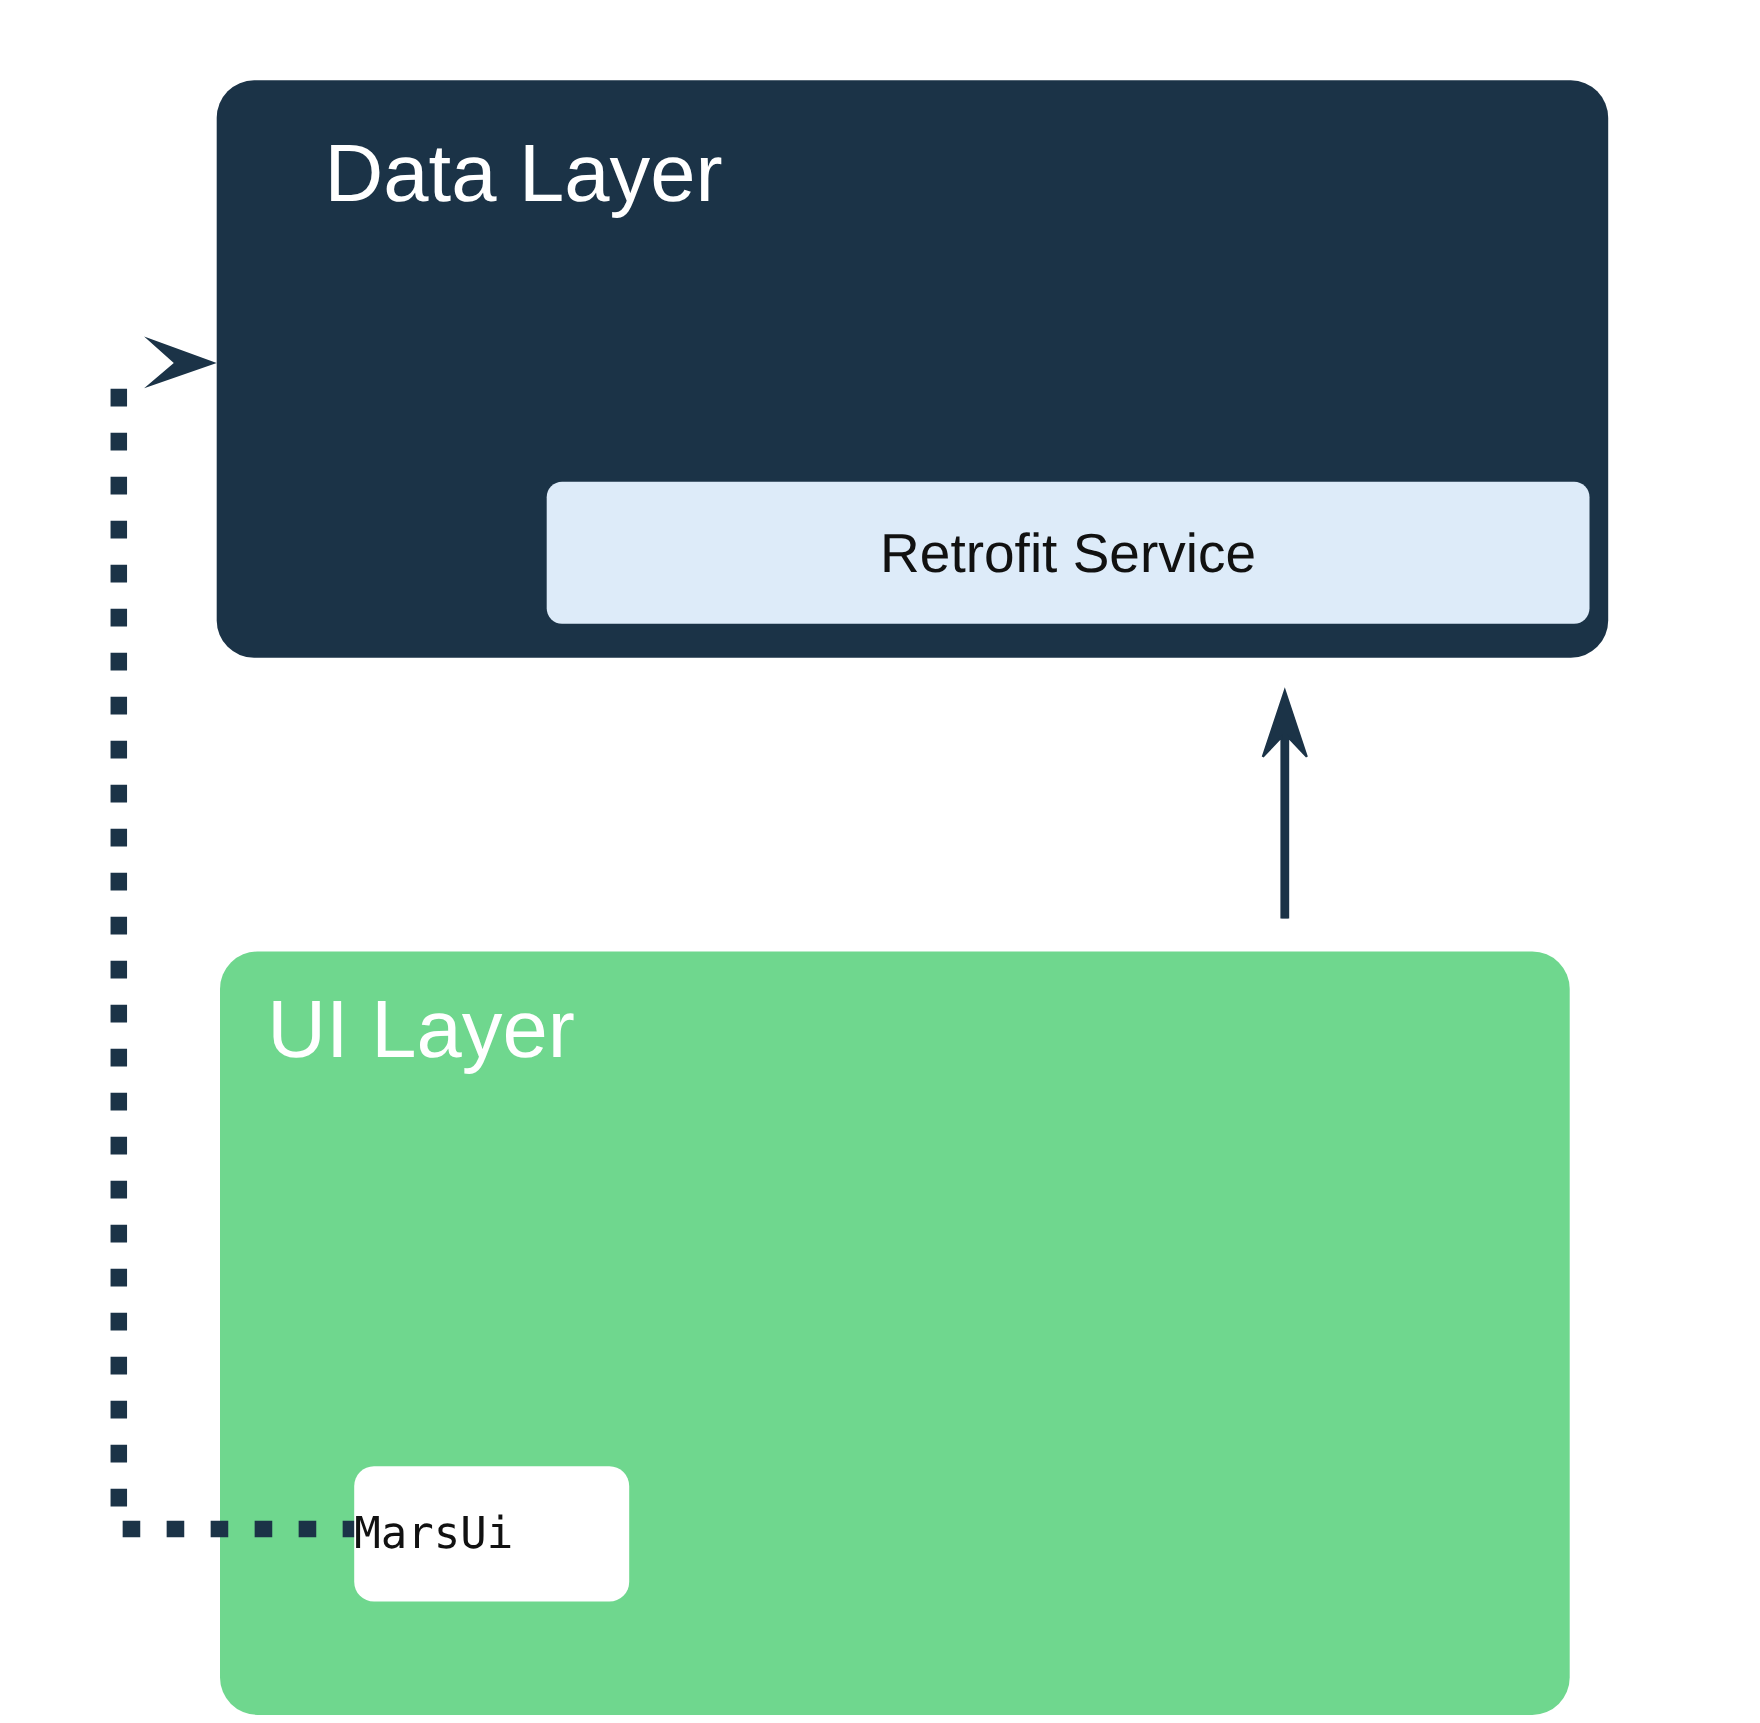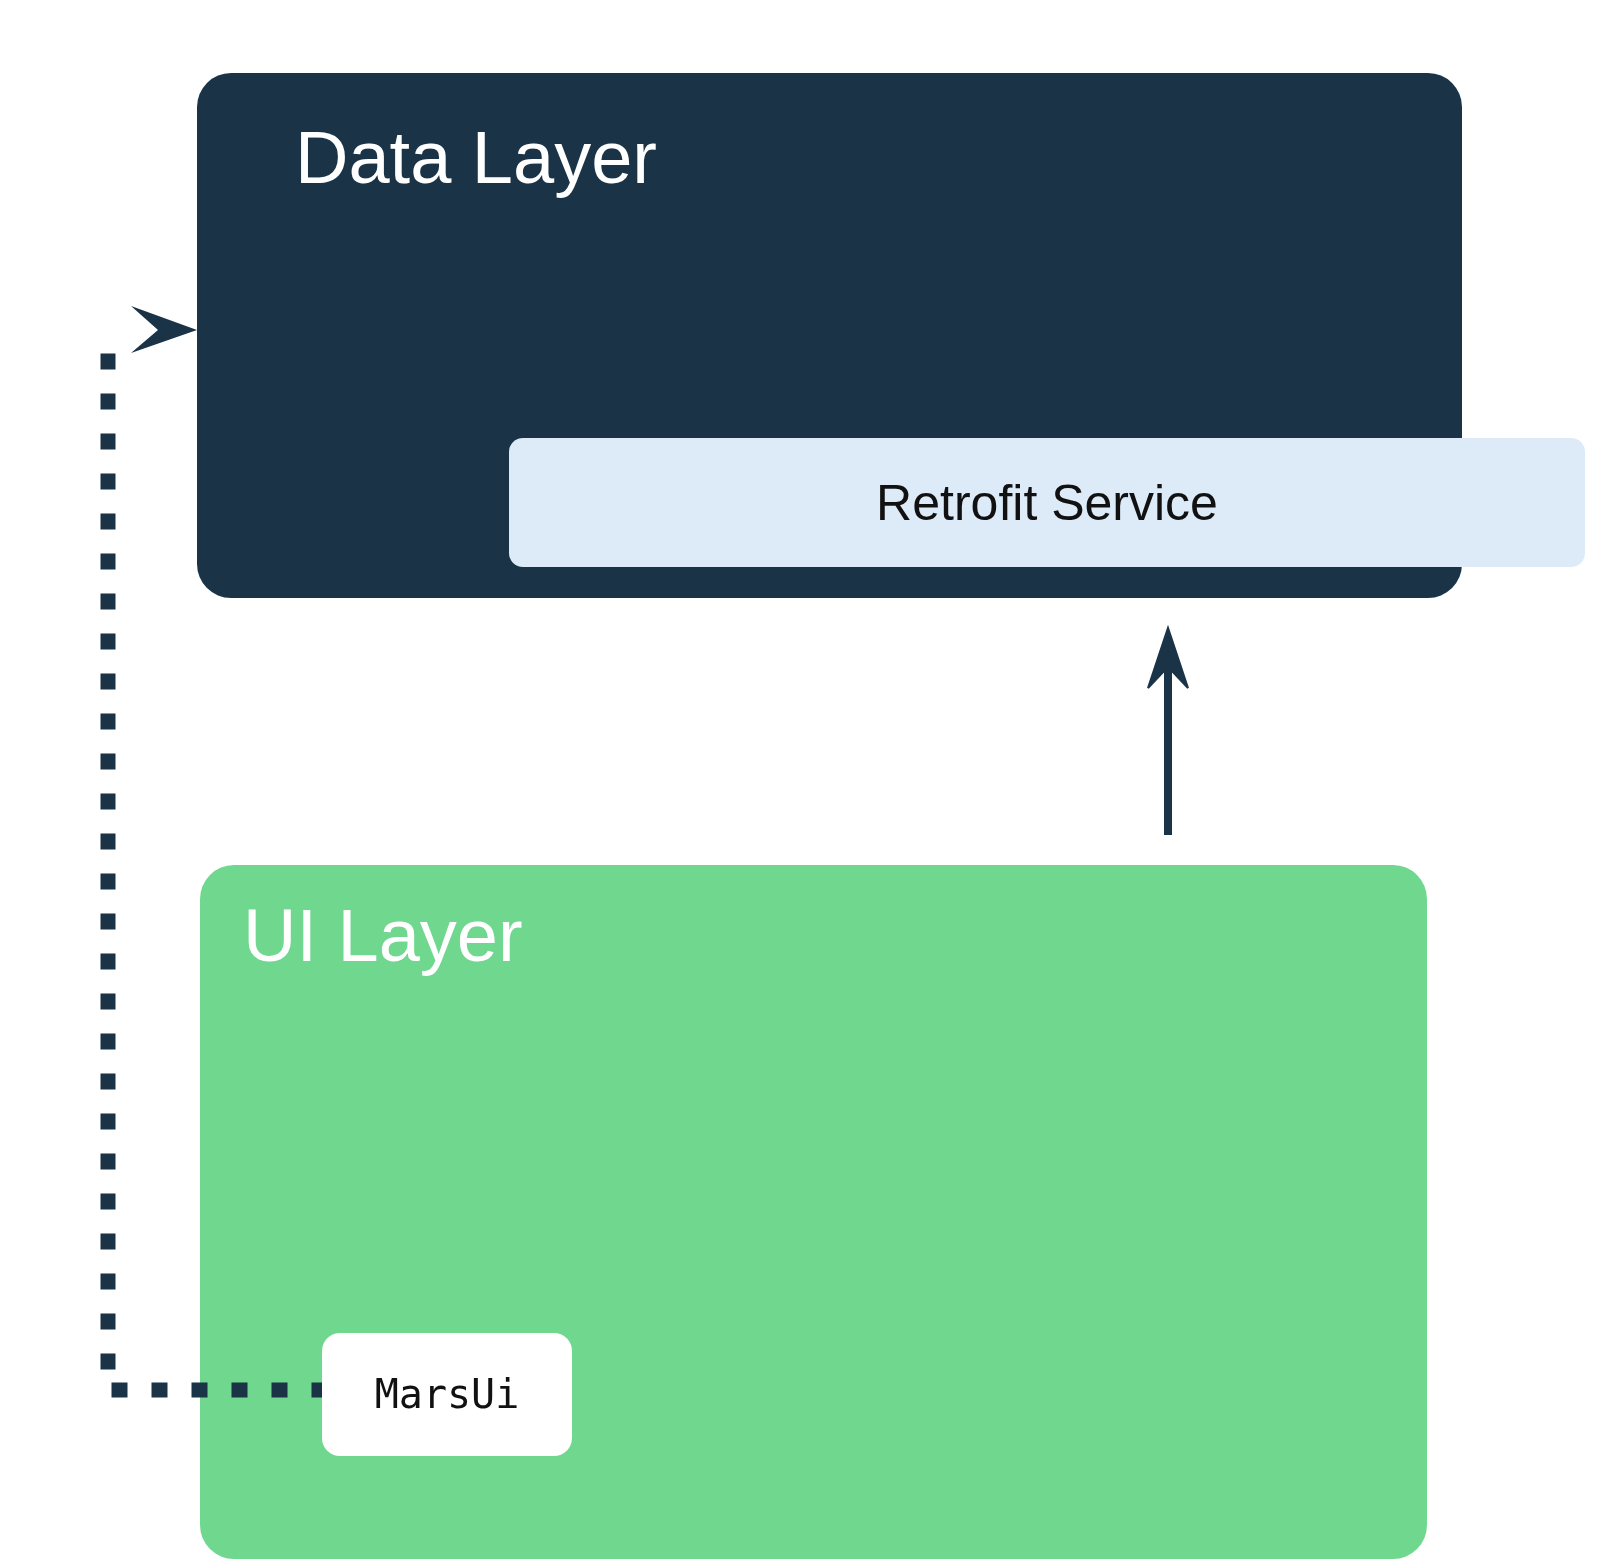--- a/index.html
+++ b/index.html
@@ -61,23 +61,23 @@
     display: flex;
     align-items: center;
     justify-content: center;
     border-radius: 14px;
     font-size: 50px;
     color: #111111;
     font-weight: 400;
     text-align: center;
   }
   #retrofit-service {
-    left: 312px;
+    left: 300px;
     top: 365px;
-    width: 1076px;
+    width: 948px;
     height: 129px;
     background: #DDEBF9;
   }
 
   
   #mars-ui-state {
     position: absolute;
     left: 322px;
     top: 1333px;
     width: 250px;
@@ -87,21 +87,21 @@
     display: flex;
     flex-direction: column;
     align-items: center;
     justify-content: center;
     font-family: "DejaVu Sans Mono", "Liberation Mono", monospace;
     font-size: 40px;
     line-height: 1.22;
     color: #111111;
     z-index: 30;
   }
-  #mars-ui-state span { display: block; width: 100%; text-align: center; }
+  #mars-ui-state span { display: block; width: 100%; }
 
   
   #solid-arrow {
     position: absolute;
     left: 1118px;
     top: 610px;
     width: 100px;
     height: 225px;
     z-index: 20;
   }

